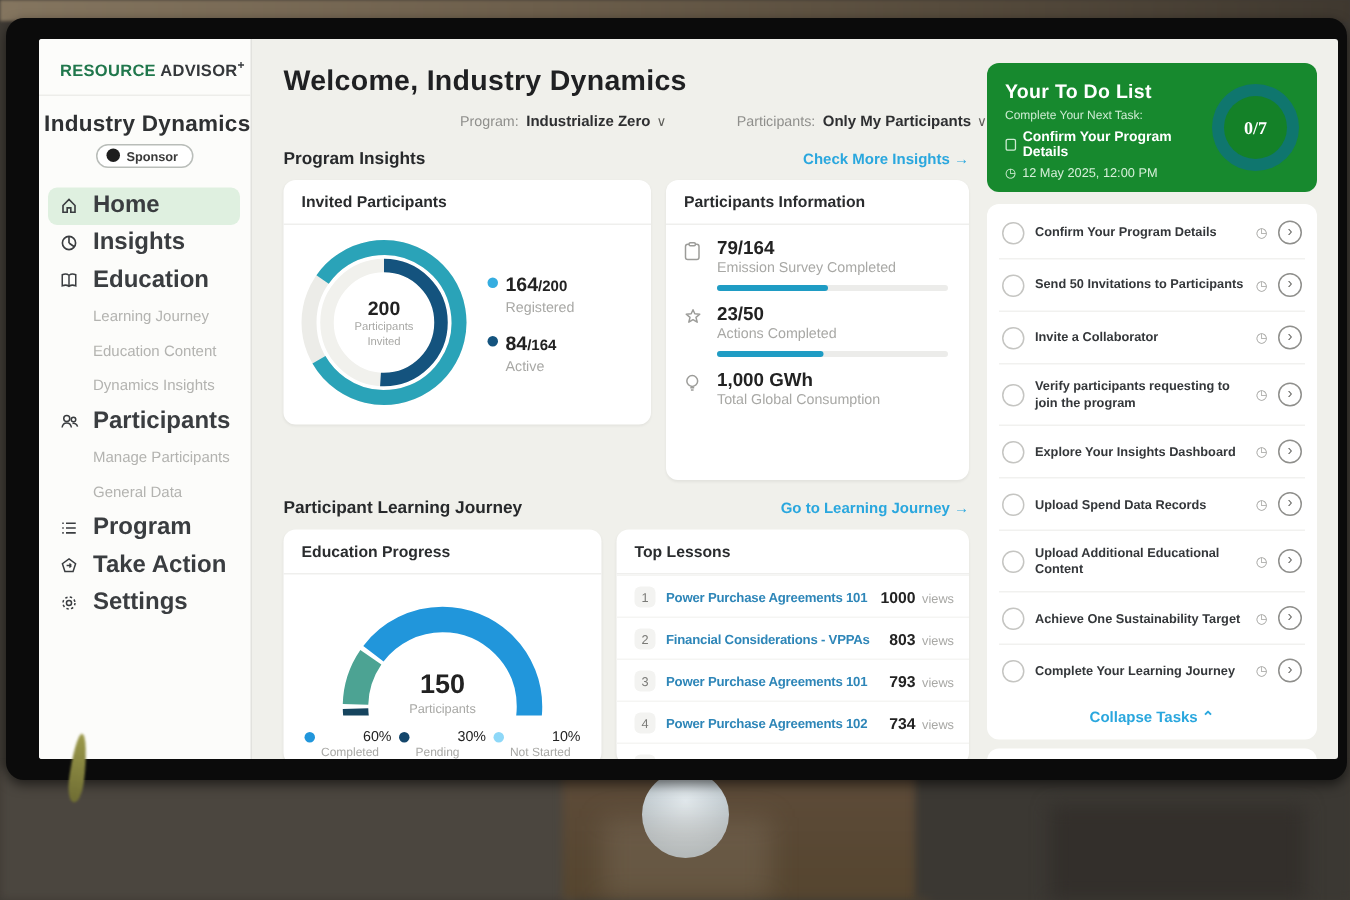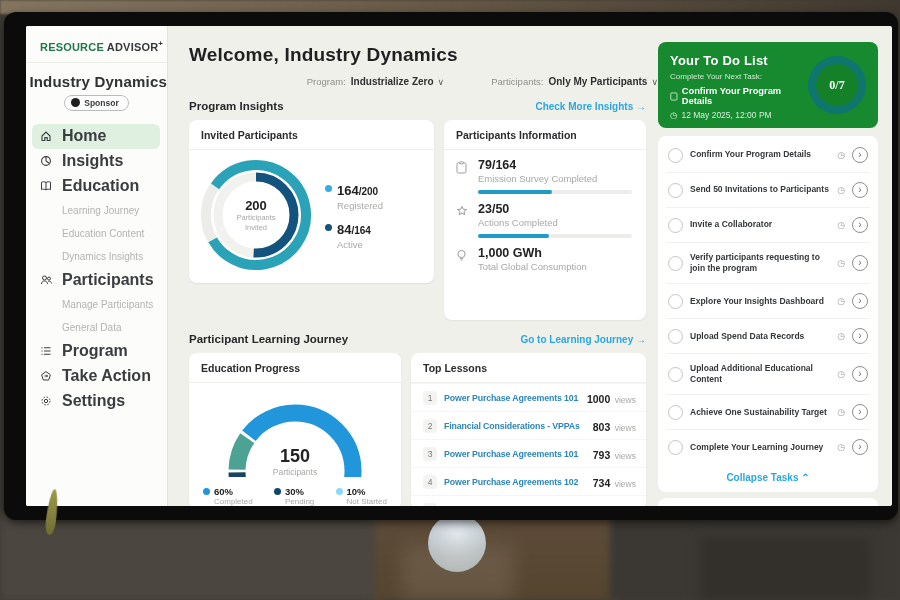--- a/index.html
+++ b/index.html
@@ -84,21 +84,21 @@
 
   
   .card-edu{width:212px;height:157px;}
   .gauge-wrap{position:relative;width:150px;height:84px;margin:10px auto 0;}
   .gauge-center{position:absolute;left:0;right:0;bottom:0;text-align:center;}
   .gauge-center .v{font-size:18px;font-weight:bold;color:#222;line-height:1;}
   .gauge-center .l{font-size:8.5px;color:#A8A8A5;margin-top:2px;}
   .g-legend{display:flex;justify-content:space-between;margin:9px 14px 0;}
   .gl{display:flex;gap:4px;}
   .gl-dot{width:7px;height:7px;border-radius:50%;margin-top:2px;flex-shrink:0;}
-  .gl .p{font-size:9.5px;font-weight:bold;color:#222;}
+  .gl .p{font-size:9.5px;font-weight:normal;color:#222;margin-left:28px;}
   .gl .t{font-size:8px;color:#A8A8A5;}
 
   
   .card-lessons{flex:1;height:157px;}
   .lesson{display:flex;align-items:center;gap:7px;padding:5px 10px 4px 12px;border-top:1px solid #F5F5F3;}
   .lesson:first-of-type{border-top:none;}
   .ln-num{width:14px;height:14px;background:#F3F3F1;border-radius:4px;font-size:8.5px;color:#7A7A77;
           display:flex;align-items:center;justify-content:center;flex-shrink:0;}
   .ln-title{flex:1;font-size:8.8px;font-weight:bold;color:#2E86B8;letter-spacing:-.15px;white-space:nowrap;}
   .ln-views{white-space:nowrap;}

